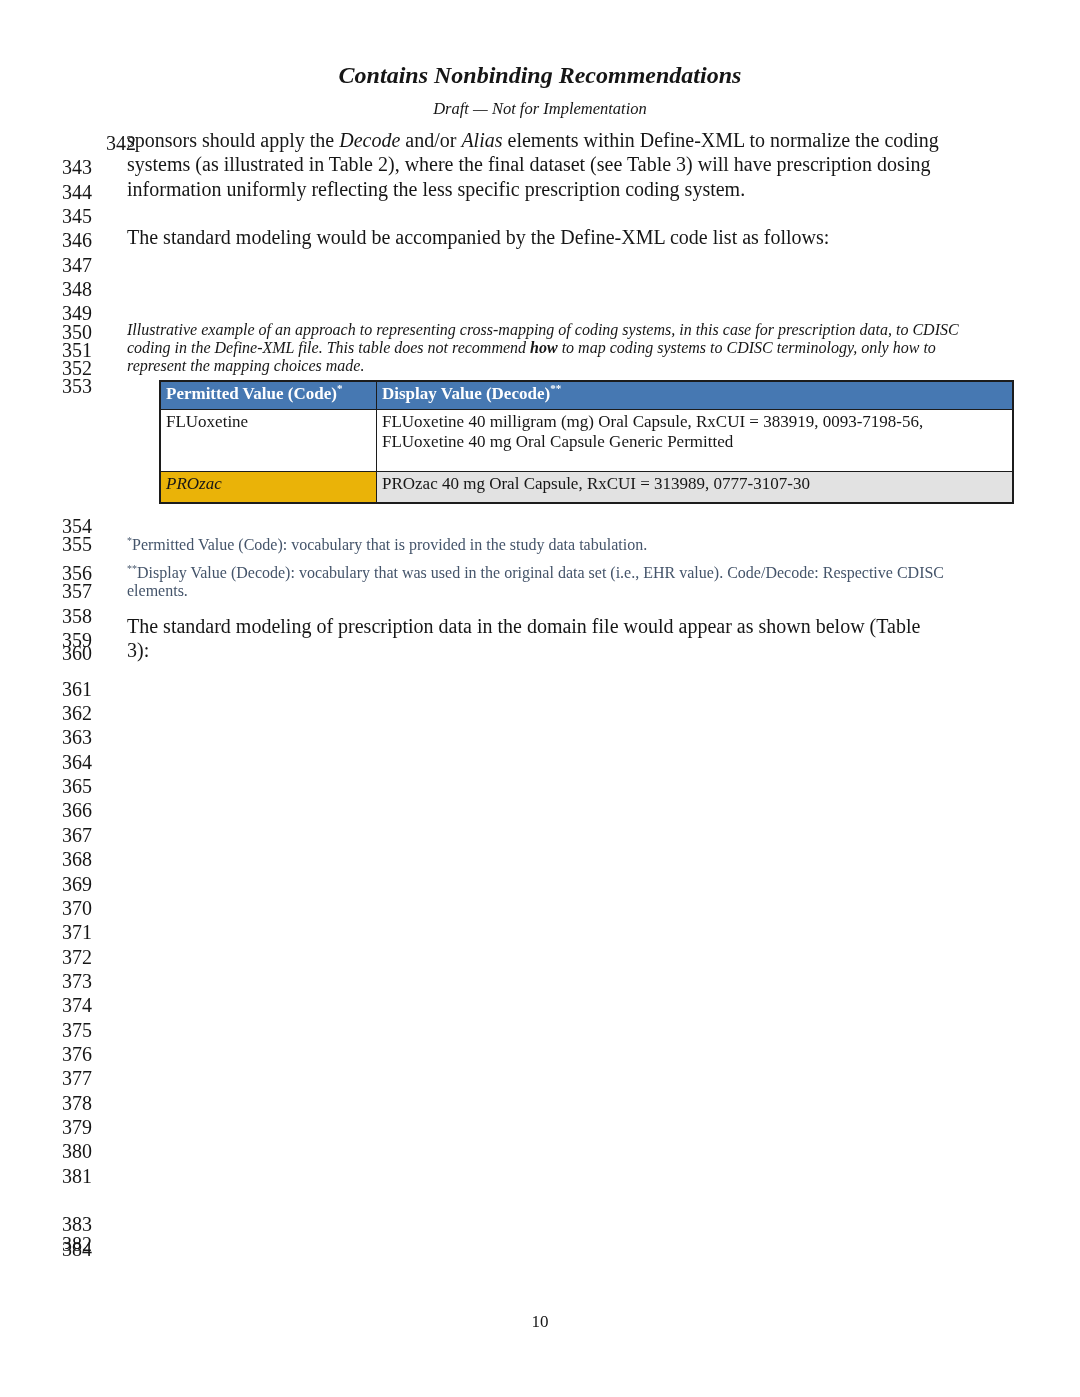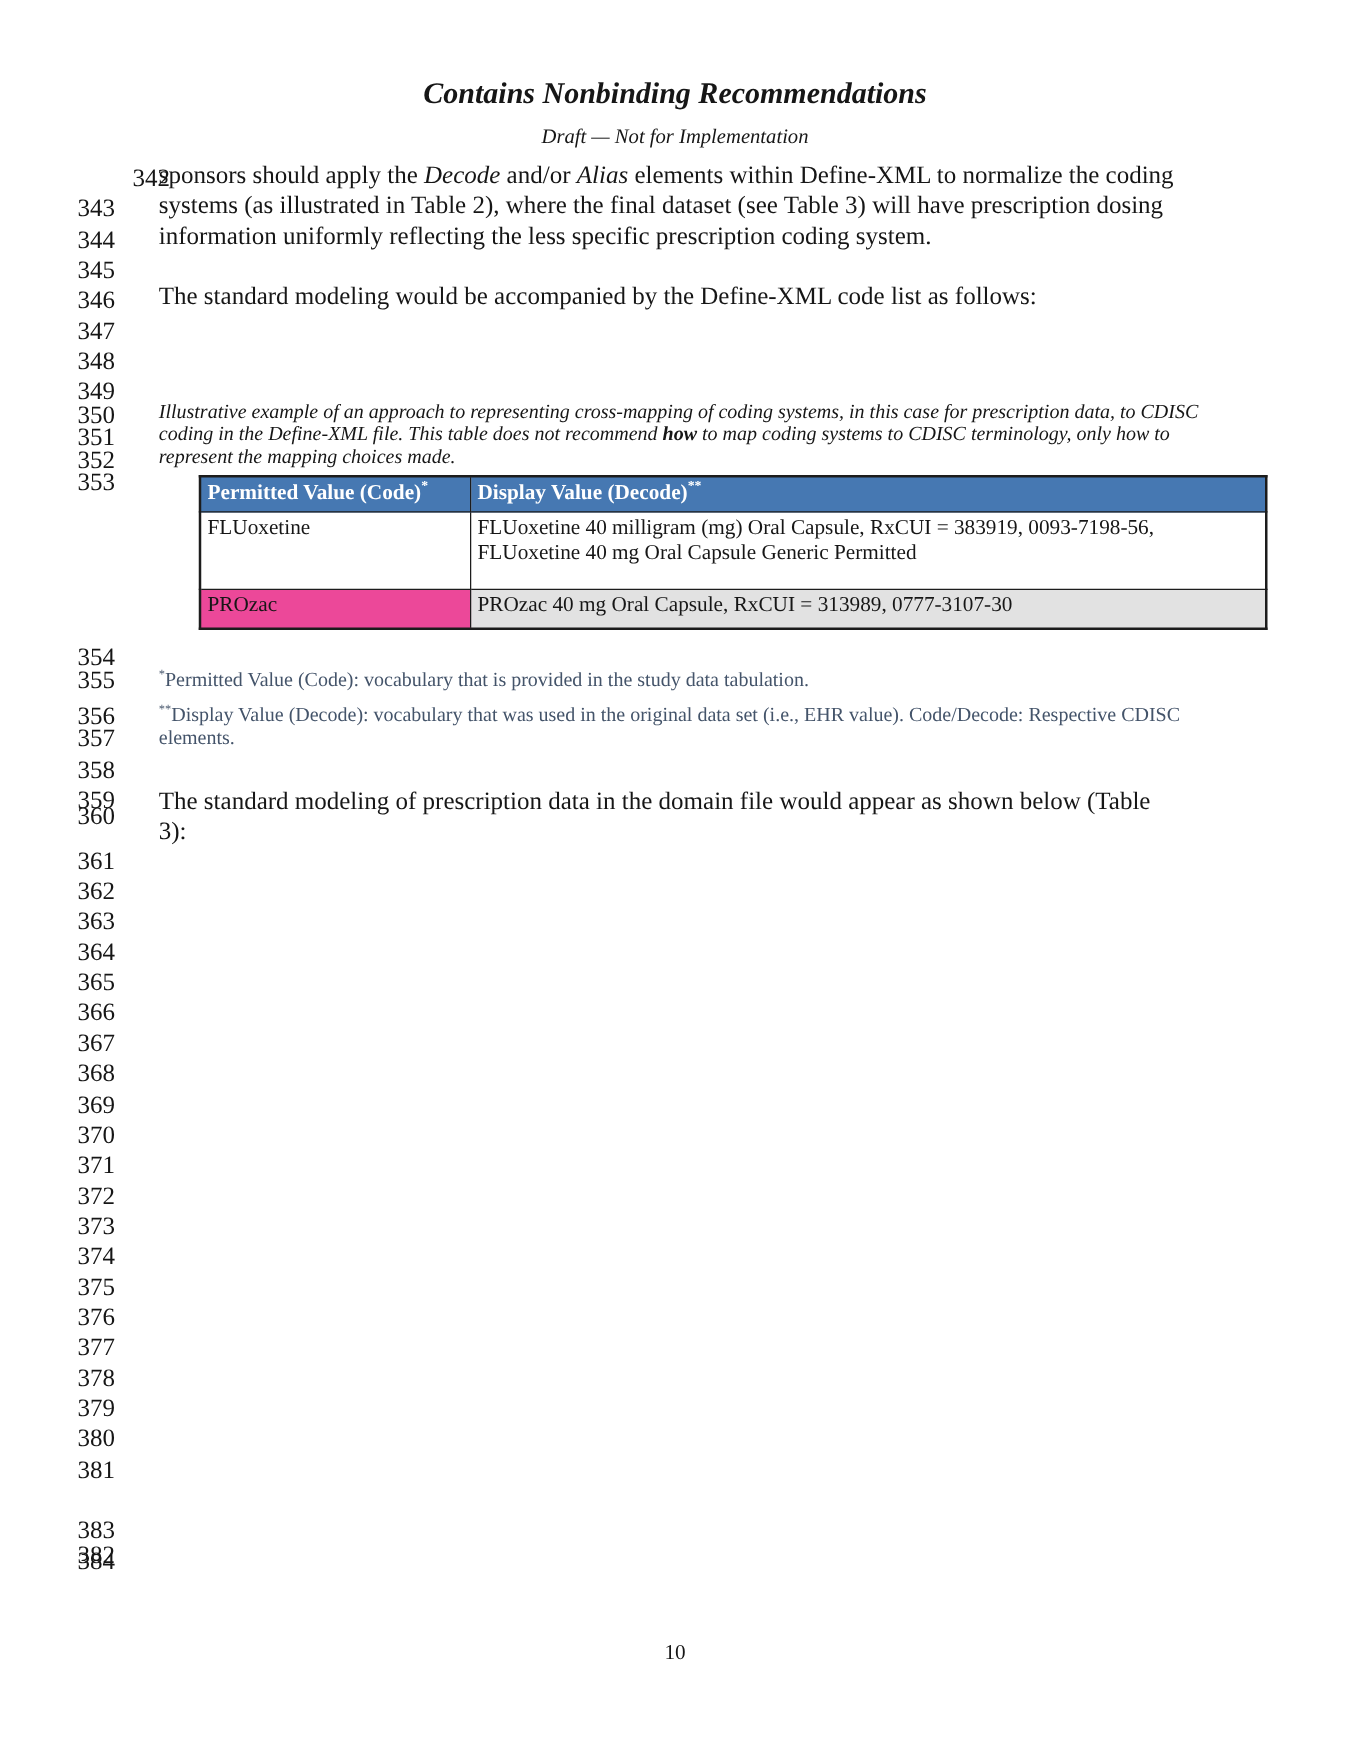--- a/index.html
+++ b/index.html
@@ -58,21 +58,21 @@
   .row-pro td{height:25px;}
   .doc-table{border:2px solid #1c1c1c;}
   sup.hdr-sup{font-size:11px;line-height:0;vertical-align:super;}
   .footnote{
     position:absolute;left:127px;
     font-size:16px;line-height:18.2px;
   }
   .fn1{top:536px;width:840px;}
   .fn2{top:564px;width:840px;}
   .footnote sup{font-size:10px;line-height:0;vertical-align:super;}
-  .para3{top:629px;width:820px;}
+  .para3{top:614px;width:820px;}
   .page-num{
     position:absolute;top:1312px;left:0;width:1080px;
     text-align:center;font-size:17px;
   }
 </style>
 </head>
 <body>
 
 <div class="page">
 
@@ -136,21 +136,21 @@
     <tbody>
         <tr>
       <th class="col-code" style="background: rgb(70, 120, 178);"><span>Permitted Value (Code)</span><sup class="hdr-sup">*</sup></th>
       <th style="background: rgb(70, 120, 178);"><span>Display Value (Decode)</span><sup class="hdr-sup">**</sup></th>
     </tr>
     <tr class="row-flu">
       <td>FLUoxetine</td>
       <td>FLUoxetine 40 milligram (mg) Oral Capsule, RxCUI = 383919, 0093-7198-56, FLUoxetine 40 mg Oral Capsule Generic Permitted</td>
     </tr>
     <tr class="row-pro">
-      <td style="background: #ec4899;">PROzac</td>
+      <td style="background: #eab308; font-style: italic;">PROzac</td>
       <td style="background: rgb(226, 226, 226);">PROzac 40 mg Oral Capsule, RxCUI = 313989, 0777-3107-30</td>
     </tr>
   </tbody>
     </table>
 
   <div class="footnote fn2" style="color: rgb(68, 84, 106);"><sup>**</sup><span>Display Value (Decode): vocabulary that was used in the original data set (i.e., EHR value).  Code/Decode: Respective CDISC elements.</span></div>
 
   <div class="footnote fn1" style="color: rgb(68, 84, 106);"><sup>*</sup><span>Permitted Value (Code): vocabulary that is provided in the study data tabulation.</span></div>
 
   <div class="body-block para3">The standard modeling of prescription data in the domain file would appear as shown below (Table 3):</div>

